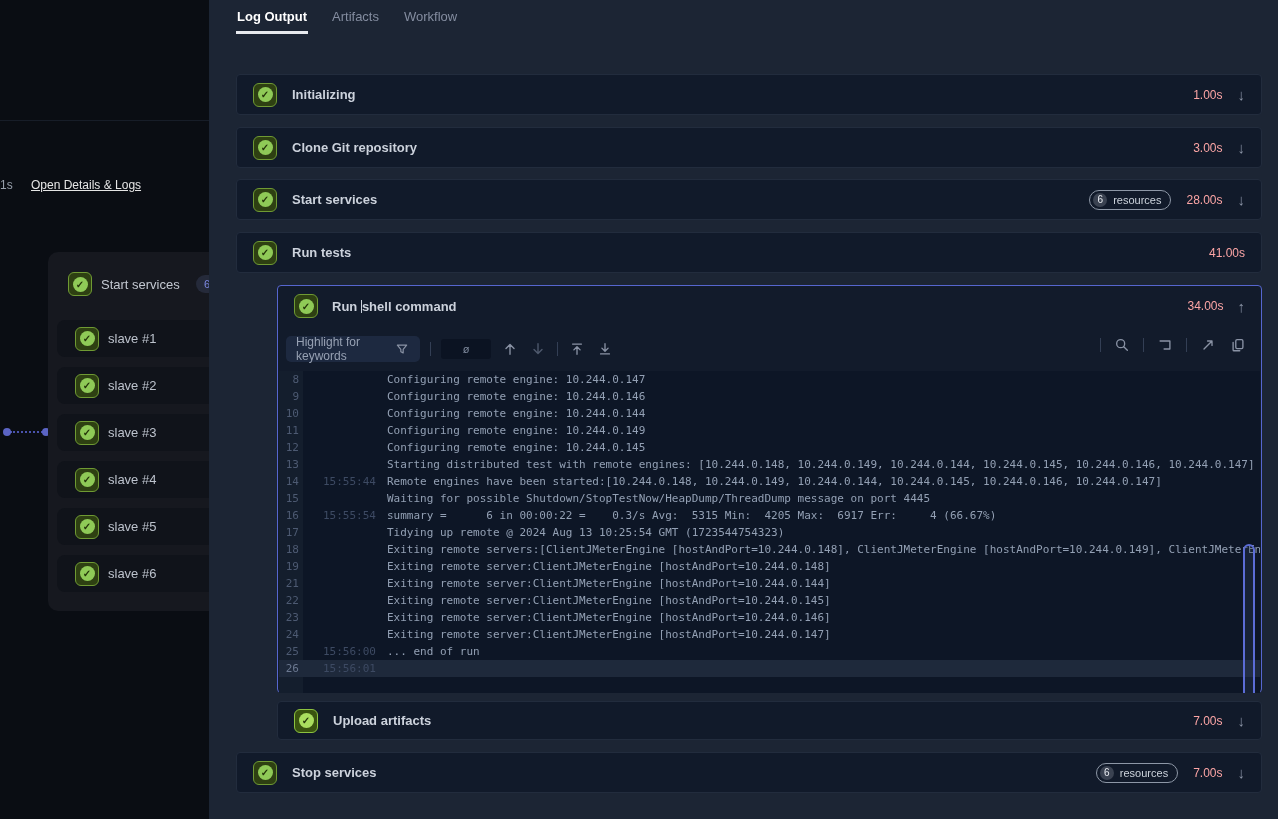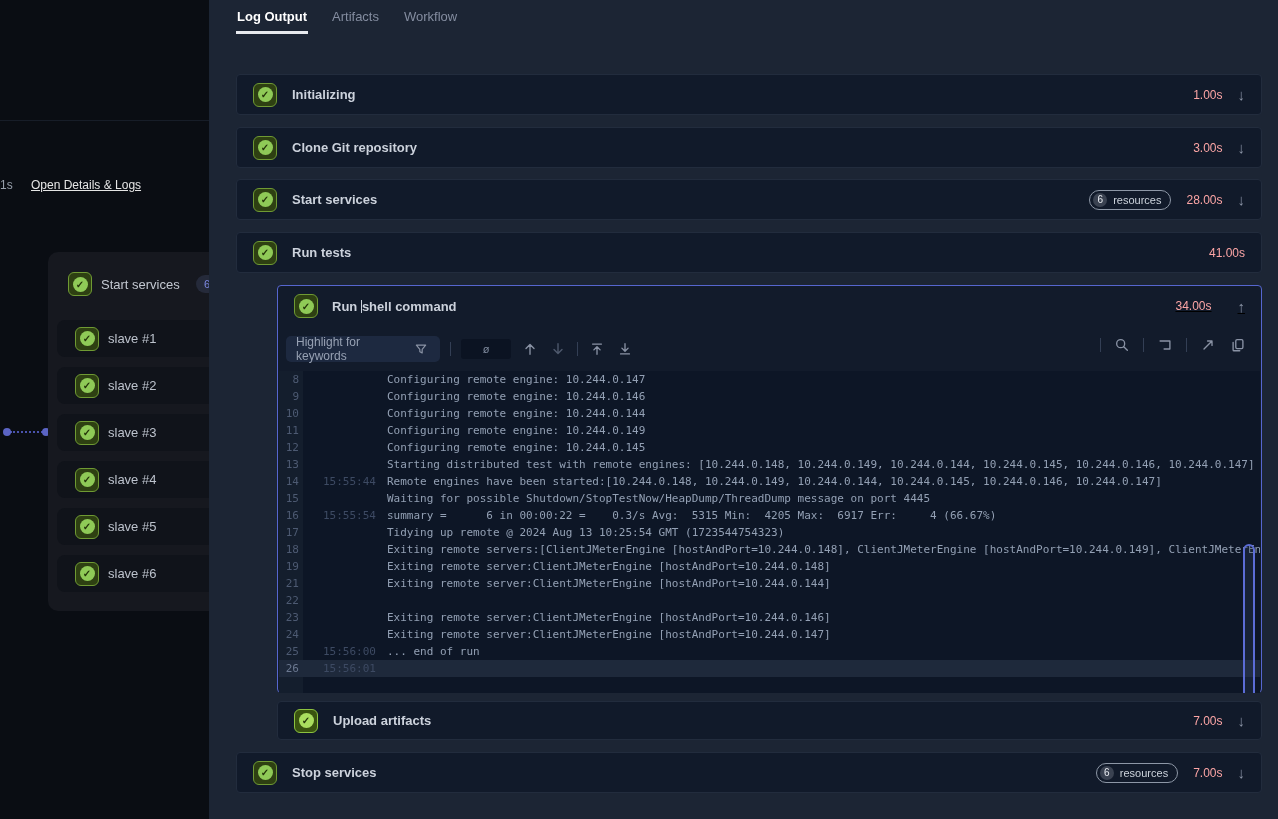--- a/index.html
+++ b/index.html
@@ -39,26 +39,26 @@
   .arr { font-size:15px; color:#8a93a5; cursor:pointer; line-height:1; }
 
   .badge { display:inline-flex; align-items:center; gap:6px; border:1px solid #8d97a6; border-radius:10px; padding:2px 9px 2px 3px; }
   .badge-n { width:14px; height:14px; border-radius:50%; background:#3a4251; color:#e9ecf1; font-size:10px; display:flex; align-items:center; justify-content:center; }
   .badge-t { font-size:11px; color:#ccd3dc; }
 
   
   .shell { position:absolute; top:285px; left:68px; width:985px; height:408px; background:#121b2b; border:1px solid #5666cf; border-radius:4px; }
   .shell-header { position:absolute; top:0; left:0; right:0; height:40px; display:flex; align-items:center; padding:0 16px; gap:14px; }
   .caret { display:inline-block; width:1px; height:13px; background:#ccd3de; vertical-align:-2px; }
-  .shell-right { margin-left:auto; display:flex; align-items:center; gap:26px;text-decoration:underline; }
+  .shell-right { margin-left:auto; display:flex; align-items:center; gap:14px; }
 
   .shell-toolbar { position:absolute; top:49px; left:0; right:0; height:28px; }
   .tb-left { position:absolute; left:8px; top:1px; display:flex; align-items:center; gap:10px; }
   .tb-right { position:absolute; right:14px; top:1px; display:flex; align-items:center; gap:12px; }
-  .hl-box { display:flex; align-items:center; justify-content:space-between; background:#1d2940; border-radius:5px; height:26px; width:154px; padding:0 10px; cursor:text; }
+  .hl-box { display:flex; align-items:center; justify-content:space-between; background:#1d2940; border-radius:5px; height:26px; width:134px; padding:0 10px; cursor:text; }
   .hl-text { font-size:12px; color:#97a1b3; }
   .counter { width:50px; height:20px; background:#0b1322; border-radius:3px; display:flex; align-items:center; justify-content:center; font-size:11px; color:#7f8a9d; }
   .tb-div { width:1px; height:14px; background:#333f55; }
   .tb-btn { width:18px; height:18px; display:flex; align-items:center; justify-content:center; cursor:pointer; }
   .tb-btn svg { stroke:#8a93a5; fill:none; stroke-width:1.5; stroke-linecap:round; stroke-linejoin:round; }
   .tb-btn.dim svg { stroke:#4f5a6e; }
 
   .log { position:absolute; left:1px; right:1px; top:85px; height:322px; background:#0d1626; overflow:hidden; font-family:"DejaVu Sans Mono",monospace; font-size:11px; }
   .gutter-strip { position:absolute; left:0; top:0; bottom:0; width:24px; background:#141e2d; }
   .log-line { position:relative; display:grid; grid-template-columns:20px 88px 1fr; height:17px; line-height:17px; }
@@ -319,20 +319,21 @@
             <span class="lx">Exiting remote server:ClientJMeterEngine [hostAndPort=10.244.0.148]</span>
           </div>
         <div class="log-line">
             <span class="ln">21</span>
             <span class="lt"></span>
             <span class="lx">Exiting remote server:ClientJMeterEngine [hostAndPort=10.244.0.144]</span>
           </div>
         <div class="log-line">
             <span class="ln">22</span>
             <span class="lt"></span>
+            <span class="lx">Exiting remote server:ClientJMeterEngine [hostAndPort=10.244.0.145]</span>
           </div>
         <div class="log-line">
             <span class="ln">23</span>
             <span class="lt"></span>
             <span class="lx">Exiting remote server:ClientJMeterEngine [hostAndPort=10.244.0.146]</span>
           </div>
         <div class="log-line">
             <span class="ln">24</span>
             <span class="lt"></span>
             <span class="lx">Exiting remote server:ClientJMeterEngine [hostAndPort=10.244.0.147]</span>

